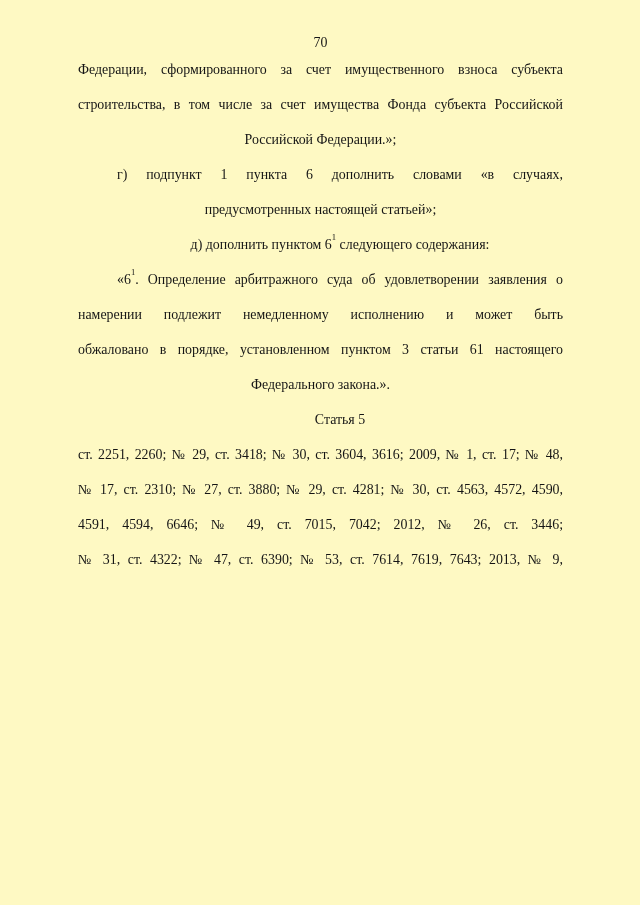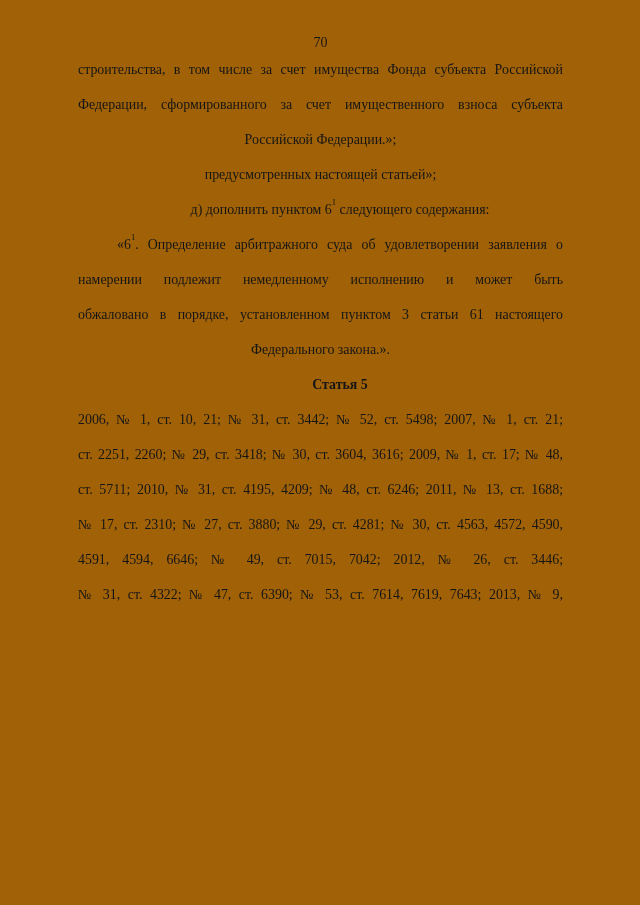--- a/index.html
+++ b/index.html
@@ -4,21 +4,21 @@
 <style>
   html, body {
     margin: 0;
     padding: 0;
     background: #ffffff;
   }
   .page {
     position: relative;
     width: 640px;
     height: 905px;
-    background: #a16207;
+    background: #fef9c3;
     color: #151515;
     font-family: "Liberation Serif", "DejaVu Serif", serif;
     overflow: hidden;
   }
   .page-number {
     position: absolute;
     top: 35px;
     left: 78px;
     width: 485px;
     text-align: center;
@@ -38,45 +38,44 @@
     text-align: center;
   }
   .line.just {
     text-align: justify;
     text-align-last: justify;
   }
   .line.indent {
     text-indent: 39px;
   }
   .line.bold {
-    font-weight: bold;
+    font-weight: normal;
   }
   .line sup {
     font-size: 0.62em;
     line-height: 0;
     position: relative;
     top: -0.45em;
   }
 </style>
 </head>
 <body>
 
 <div class="page">
   <div class="page-number">70</div>
   <div class="body-text">
+      <div class="line just"><span>Федерации, сформированного за счет имущественного взноса субъекта</span></div>
       <div class="line just"><span>строительства, в том числе за счет имущества Фонда субъекта Российской</span></div>
-      <div class="line just"><span>Федерации, сформированного за счет имущественного взноса субъекта</span></div>
       <div class="line"><span>Российской Федерации.»;</span></div>
+      <div class="line indent just"><span>г) подпункт 1 пункта 6 дополнить словами «в случаях,</span></div>
       <div class="line"><span>предусмотренных настоящей статьей»;</span></div>
       <div class="line indent"><span>д) дополнить пунктом 6</span><sup>1</sup><span> следующего содержания:</span></div>
       <div class="line indent just"><span>«6</span><sup>1</sup><span>. Определение арбитражного суда об удовлетворении заявления о</span></div>
       <div class="line just"><span>намерении подлежит немедленному исполнению и может быть</span></div>
       <div class="line just"><span>обжаловано в порядке, установленном пунктом 3 статьи 61 настоящего</span></div>
       <div class="line"><span>Федерального закона.».</span></div>
       <div class="line indent bold"><span>Статья 5</span></div>
-      <div class="line just"><span>2006, № 1, ст. 10, 21; № 31, ст. 3442; № 52, ст. 5498; 2007, № 1, ст. 21;</span></div>
       <div class="line just"><span>ст. 2251, 2260; № 29, ст. 3418; № 30, ст. 3604, 3616; 2009, № 1, ст. 17; № 48,</span></div>
-      <div class="line just"><span>ст. 5711; 2010, № 31, ст. 4195, 4209; № 48, ст. 6246; 2011, № 13, ст. 1688;</span></div>
       <div class="line just"><span>№ 17, ст. 2310; № 27, ст. 3880; № 29, ст. 4281; № 30, ст. 4563, 4572, 4590,</span></div>
       <div class="line just"><span>4591, 4594, 6646; № 49, ст. 7015, 7042; 2012, № 26, ст. 3446;</span></div>
       <div class="line just"><span>№ 31, ст. 4322; № 47, ст. 6390; № 53, ст. 7614, 7619, 7643; 2013, № 9,</span></div>
     </div>
 </div>
 
 </body></html>

